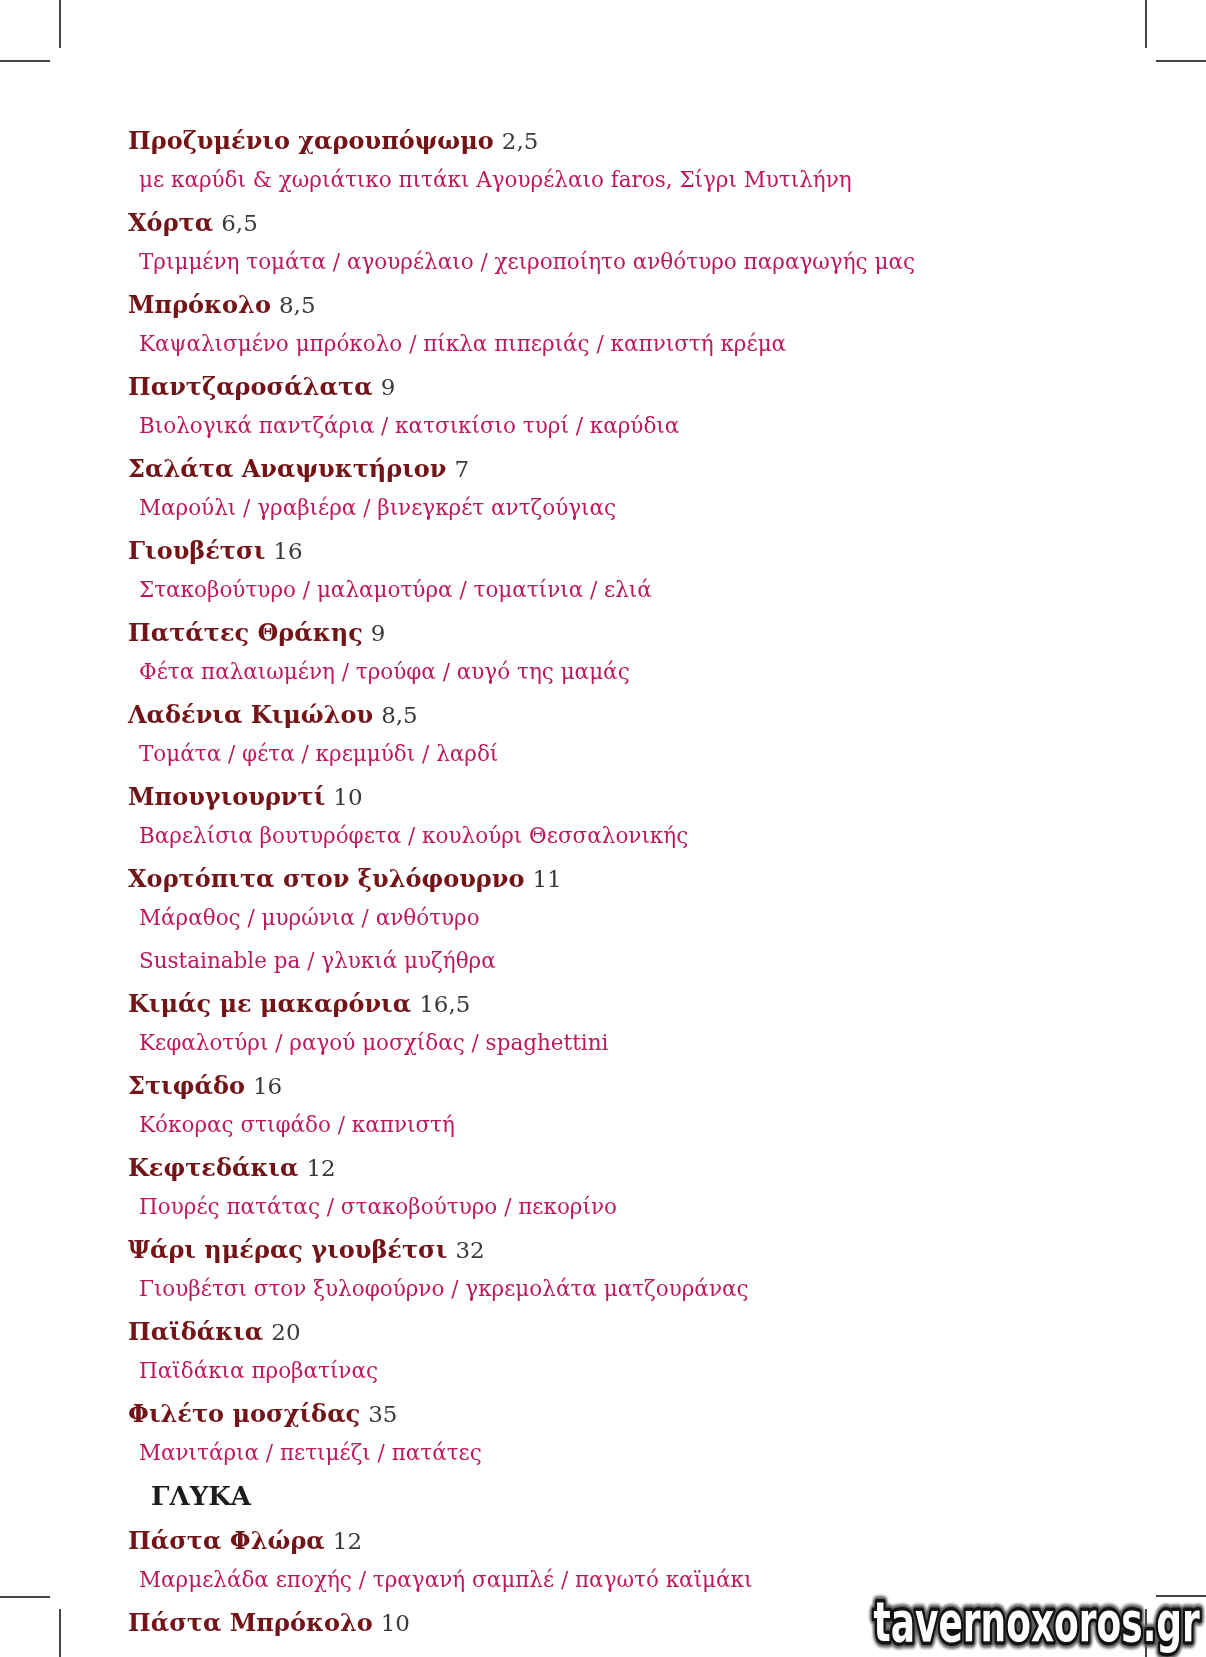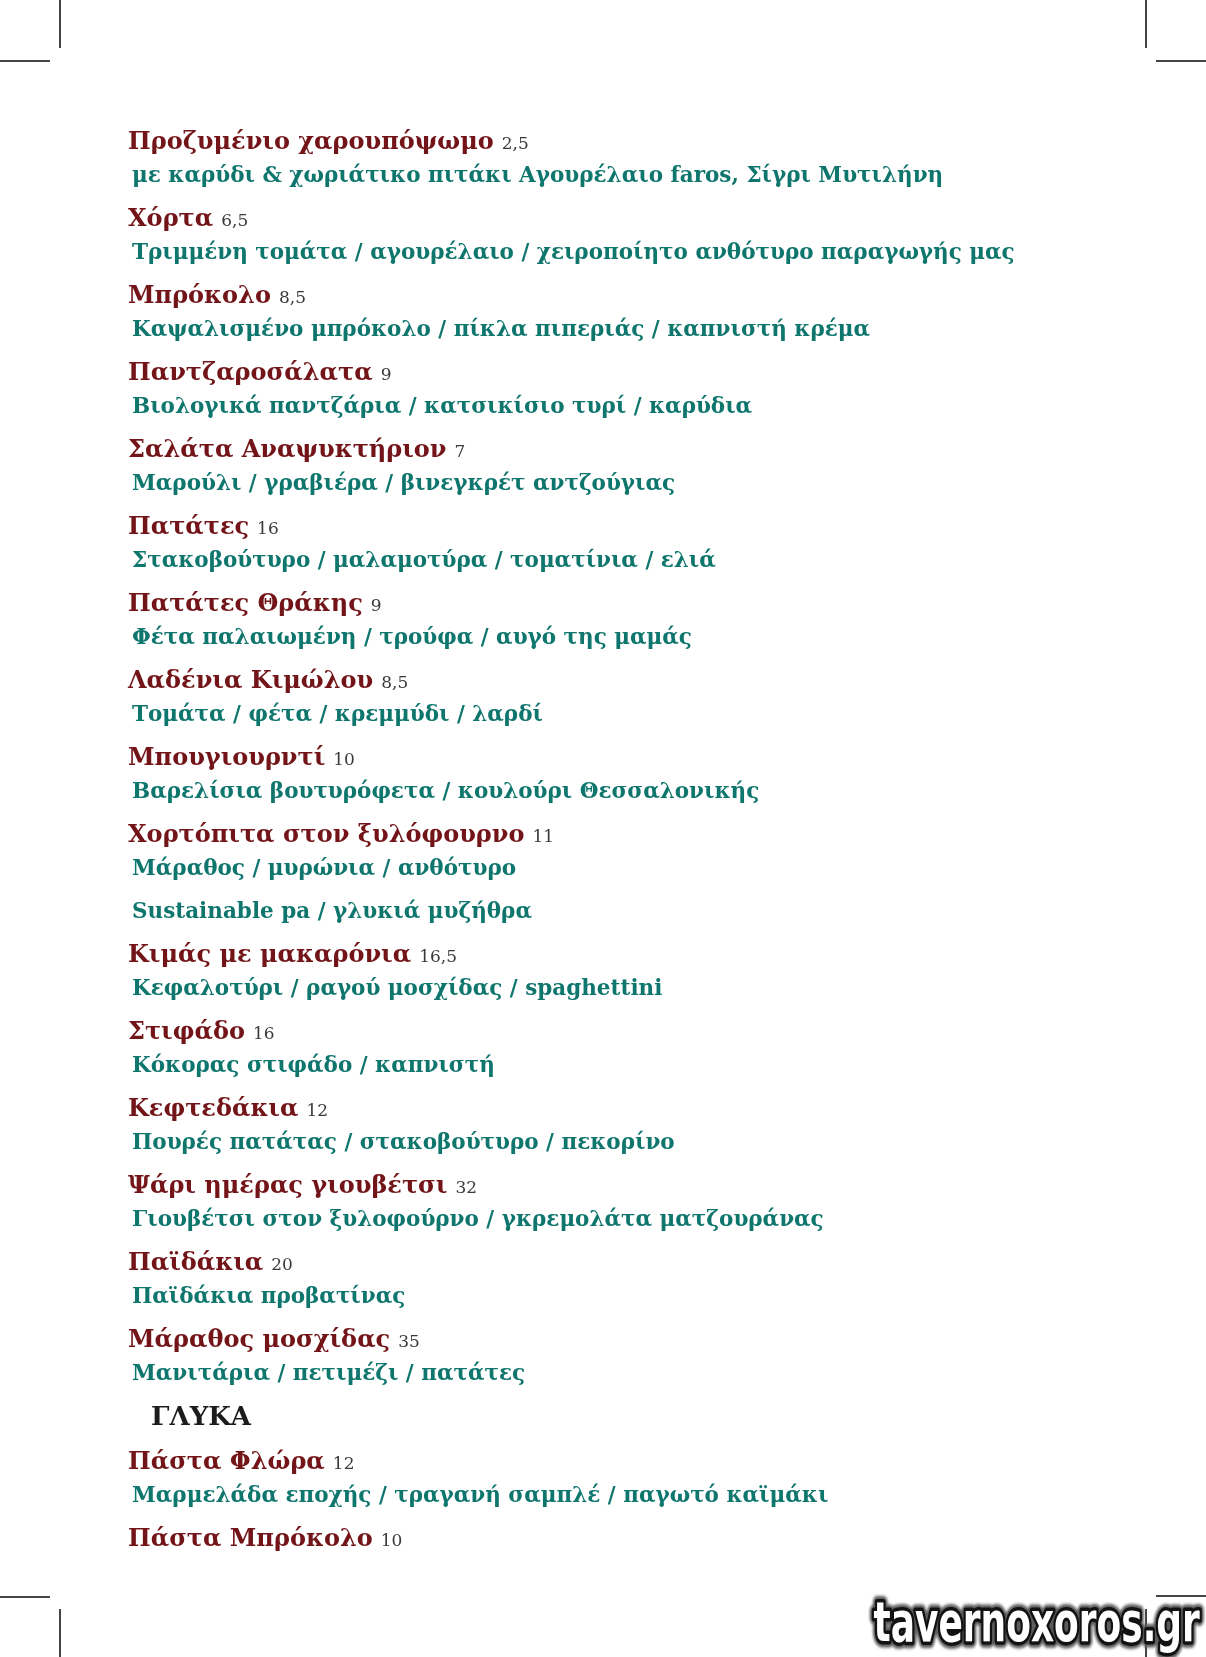--- a/index.html
+++ b/index.html
@@ -28,28 +28,28 @@
   .head{
     margin:0;
     font-size:24px;line-height:28px;
     font-weight:bold;
     color:#721418;
   }
   .head .price{
     font-weight:normal;
     color:#3a3a3a;
     margin-left:8px;
-    font-size:17px;
+    font-size:23px;
   }
   .head .price:empty{display:none;margin:0;}
   .desc{
-    margin:4px;
+    margin:11px;
     font-size:21.5px;line-height:27px;
-    font-weight:bold;
-    color:#0f766e;
+    font-weight:normal;
+    color:#be185d;
   }
   .desc:empty{display:none;}
   .item.section .name{color:#1c1c1c;font-size:26px;margin-left:23px;}
   
   .watermark{
     position:absolute;
     left:868px;bottom:-2px;
     width:340px;height:70px;
   }
 </style>
@@ -88,21 +88,21 @@
       <h2 class="head"><span class="name">Παντζαροσάλατα</span><span class="price">9</span></h2>
       <p class="desc">Βιολογικά παντζάρια / κατσικίσιο τυρί / καρύδια</p>
     </div>
 
     <div class="item">
       <h2 class="head"><span class="name">Σαλάτα Αναψυκτήριον</span><span class="price">7</span></h2>
       <p class="desc">Μαρούλι / γραβιέρα / βινεγκρέτ αντζούγιας</p>
     </div>
 
     <div class="item">
-      <h2 class="head"><span class="name">Πατάτες</span><span class="price">16</span></h2>
+      <h2 class="head"><span class="name">Γιουβέτσι</span><span class="price">16</span></h2>
       <p class="desc">Στακοβούτυρο / μαλαμοτύρα / τοματίνια / ελιά</p>
     </div>
 
     <div class="item">
       <h2 class="head"><span class="name">Πατάτες Θράκης</span><span class="price">9</span></h2>
       <p class="desc">Φέτα παλαιωμένη / τρούφα / αυγό της μαμάς</p>
     </div>
 
     <div class="item">
       <h2 class="head"><span class="name">Λαδένια Κιμώλου</span><span class="price">8,5</span></h2>
@@ -142,21 +142,21 @@
       <h2 class="head"><span class="name">Ψάρι ημέρας γιουβέτσι</span><span class="price">32</span></h2>
       <p class="desc">Γιουβέτσι στον ξυλοφούρνο / γκρεμολάτα ματζουράνας</p>
     </div>
 
     <div class="item">
       <h2 class="head"><span class="name">Παϊδάκια</span><span class="price">20</span></h2>
       <p class="desc">Παϊδάκια προβατίνας</p>
     </div>
 
     <div class="item">
-      <h2 class="head"><span class="name">Μάραθος μοσχίδας</span><span class="price">35</span></h2>
+      <h2 class="head"><span class="name">Φιλέτο μοσχίδας</span><span class="price">35</span></h2>
       <p class="desc">Μανιτάρια / πετιμέζι / πατάτες</p>
     </div>
 
     <div class="item section">
       <h2 class="head"><span class="name">ΓΛΥΚΑ</span></h2>
 
     </div>
 
     <div class="item">
       <h2 class="head"><span class="name">Πάστα Φλώρα</span><span class="price">12</span></h2>

